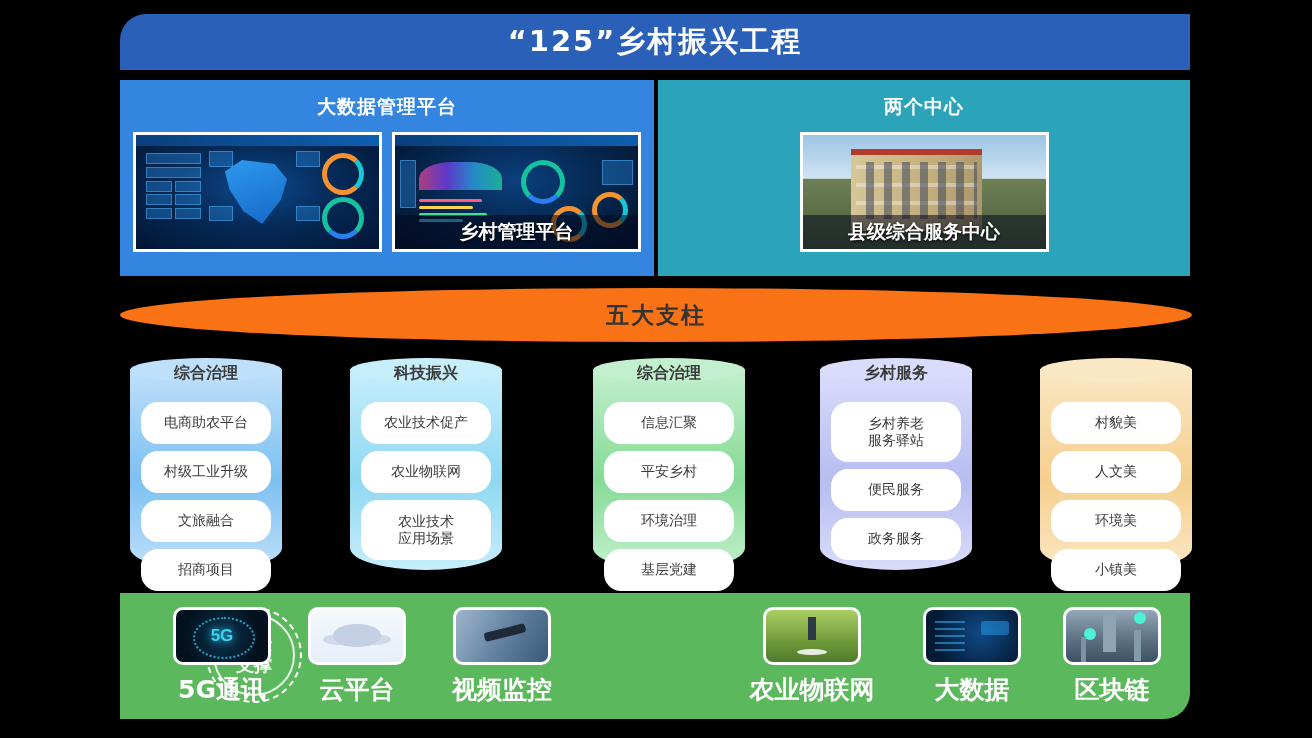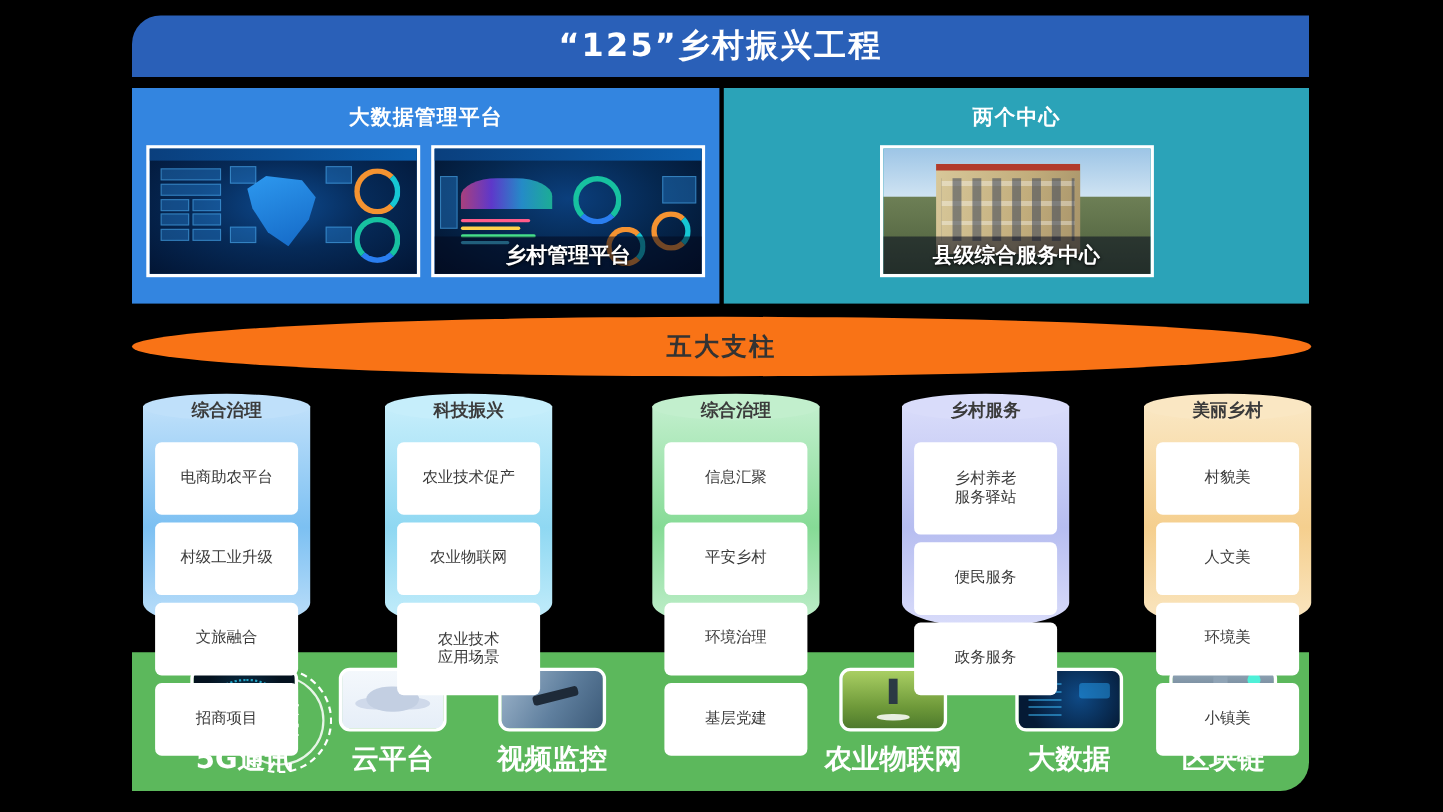--- a/index.html
+++ b/index.html
@@ -77,23 +77,23 @@
   .cyl-row{position:absolute;left:120px;top:358px;width:1072px;height:218px;}
   .cyl{position:absolute;top:0;width:152px;height:212px;}
   .cyl .body{position:absolute;left:0;right:0;top:11px;bottom:0;border-radius:0 0 76px 76px/0 0 22px 22px;}
   .cyl .cap{position:absolute;left:0;right:0;top:0;height:24px;border-radius:50%/50%;}
   .cyl .cap-t{position:absolute;left:0;right:0;top:2px;height:26px;
     display:flex;align-items:center;justify-content:center;
     font-size:16px;font-weight:bold;color:#3b3b3b;z-index:4;
     font-family:"DejaVu Sans",sans-serif;}
   .cyl .items{position:absolute;left:11px;right:11px;top:44px;
     display:flex;flex-direction:column;gap:7px;z-index:3;}
-  .cyl .it{background:#fff;border-radius:6px;min-height:26px;
+  .cyl .it{background:#fff;border-radius:17px;min-height:26px;
     display:flex;align-items:center;justify-content:center;
-    font-size:14px;color:#3b3b3b;line-height:1.25;text-align:center;padding:20px 2px;
+    font-size:14px;color:#3b3b3b;line-height:1.25;text-align:center;padding:8px 2px;
     font-family:"DejaVu Sans",sans-serif;}
   .cyl .it.two{min-height:44px;}
 
   
   .green-bar{position:absolute;left:120px;top:593px;width:1070px;height:126px;
     background:#5cb85c;border-radius:0 0 26px 0;}
   .tech{position:absolute;left:86px;top:14px;width:96px;height:96px;}
   .tech .dash-ring{position:absolute;inset:0;border:2px dashed #fff;border-radius:50%;}
   .tech .solid{position:absolute;inset:7px;border:2px solid rgba(255,255,255,.85);
     border-radius:50%;display:flex;flex-direction:column;align-items:center;
@@ -242,21 +242,20 @@
         <div class="cap-t">乡村服务</div>
         <div class="items">
           <div class="it two">乡村养老<br>服务驿站</div>
           <div class="it">便民服务</div>
           <div class="it">政务服务</div>
         </div>
       </div>
       <div class="cyl" style="left: 920px;">
         <div class="body" style="background: linear-gradient(rgb(250, 231, 195) 0%, rgb(245, 207, 142) 55%, rgb(250, 231, 195) 100%);"></div>
         <div class="cap" style="background: rgb(250, 231, 195);"></div>
-        <div class="cap-t">美丽乡村</div>
         <div class="items">
           <div class="it">村貌美</div>
           <div class="it">人文美</div>
           <div class="it">环境美</div>
           <div class="it">小镇美</div>
         </div>
       </div>
     </div>
 
   <div class="green-bar">

